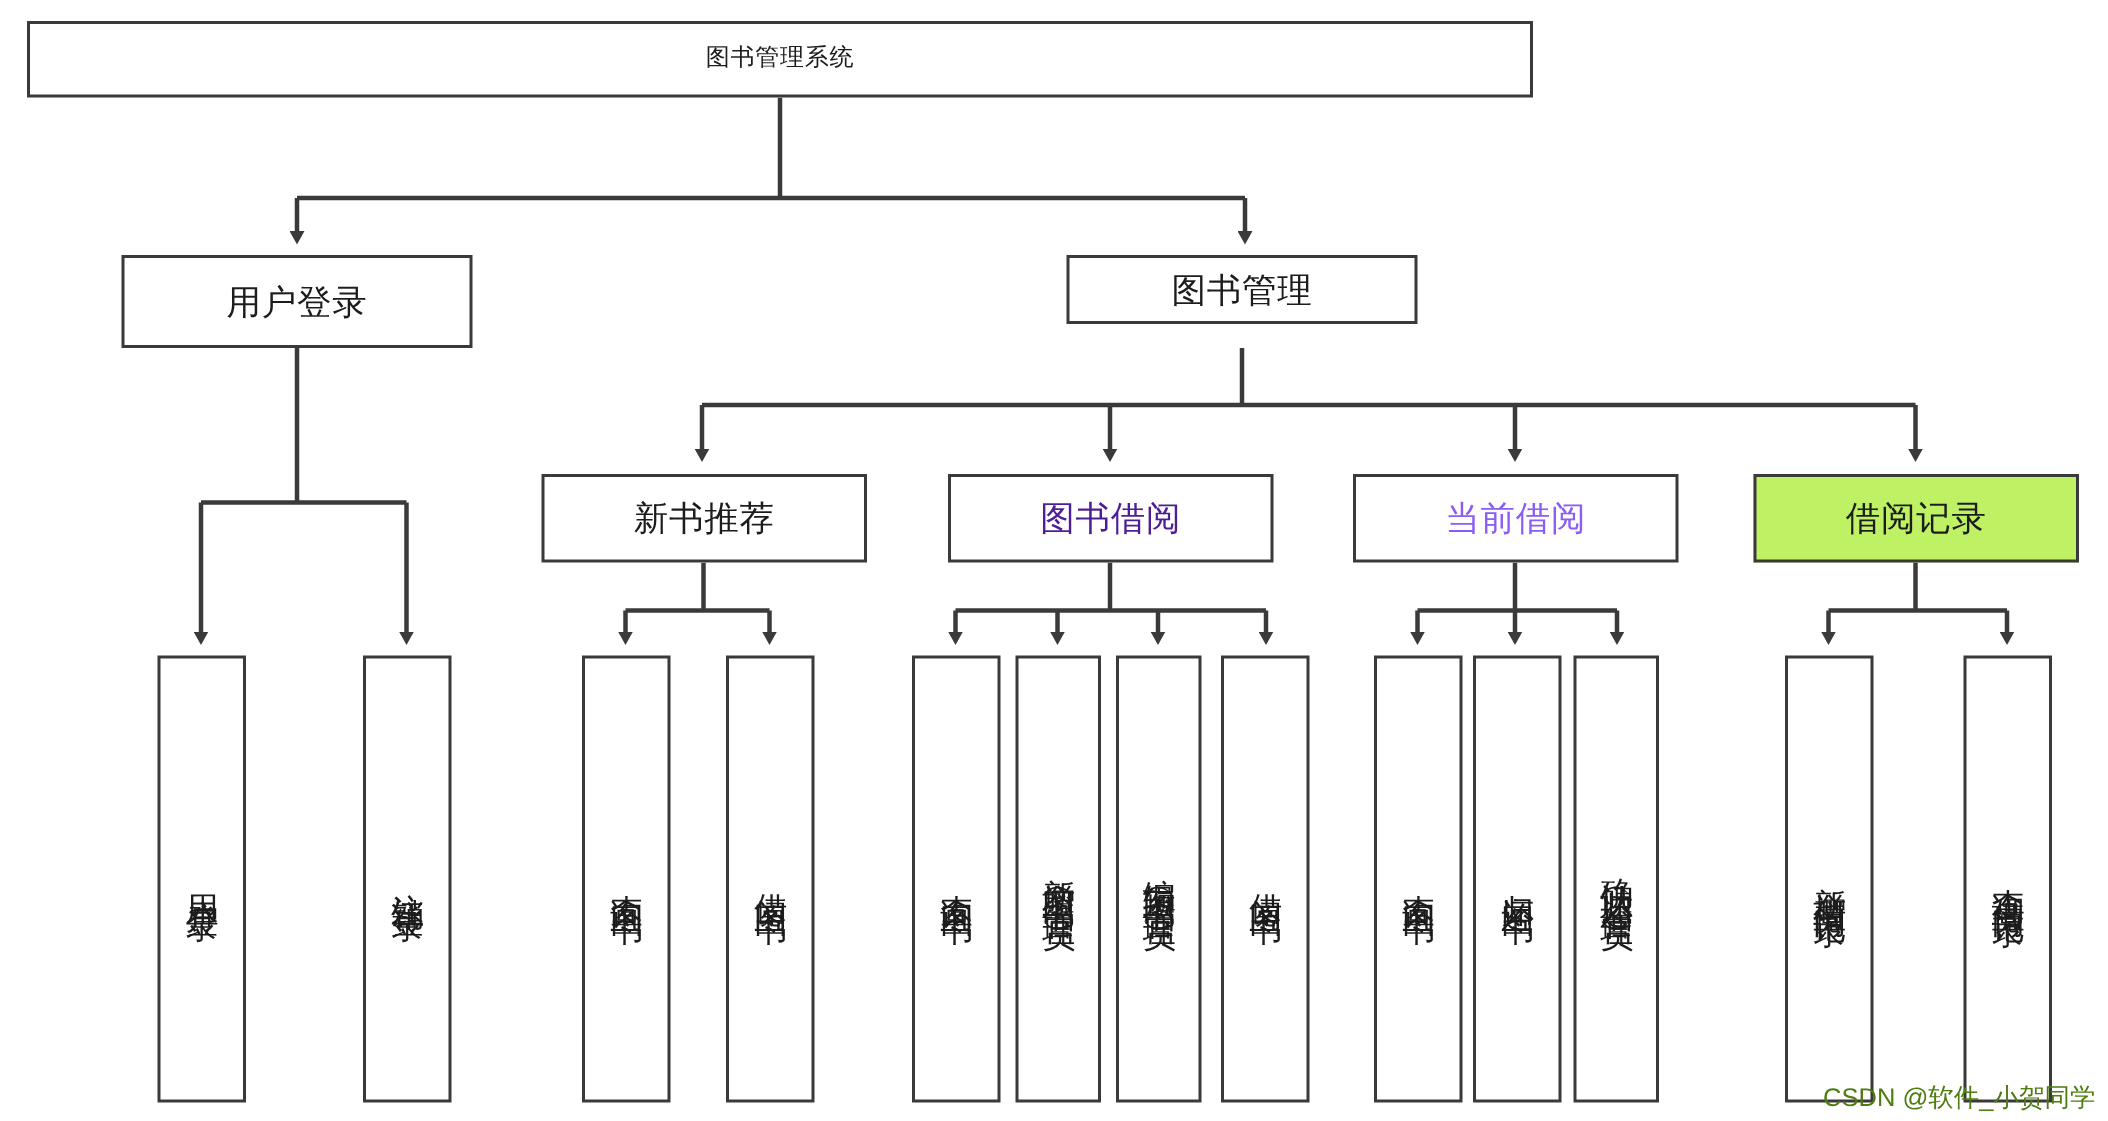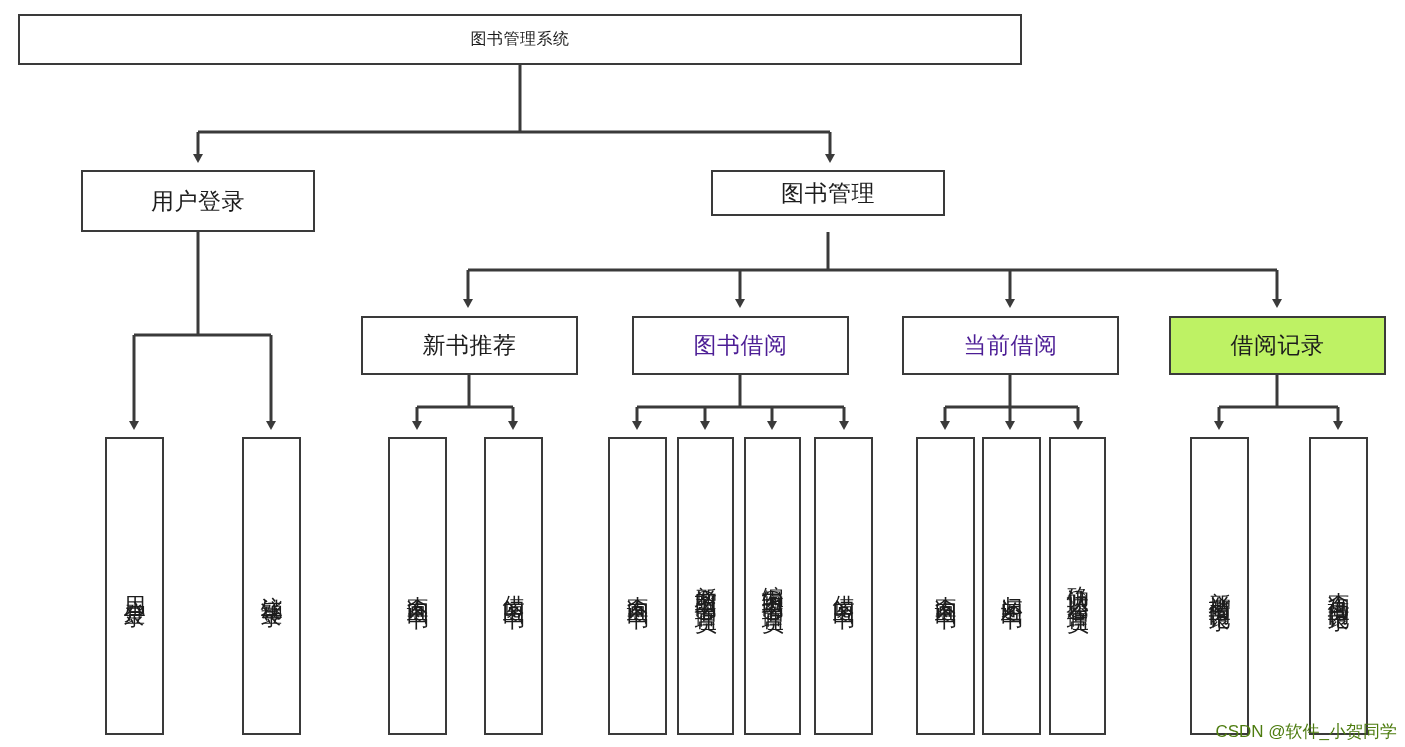--- a/index.html
+++ b/index.html
@@ -138,21 +138,21 @@
     <span class="node-label" style="color: rgb(28, 28, 28);">图书管理</span>
   </div>
 
   <div class="node horiz lv3" style="left: 361px; top: 316px; width: 217px; height: 59px; border-color: rgb(58, 58, 58); background: rgb(255, 255, 255);">
     <span class="node-label" style="color: rgb(28, 28, 28);">新书推荐</span>
   </div>
   <div class="node horiz lv3" style="left: 632px; top: 316px; width: 217px; height: 59px; border-color: rgb(58, 58, 58); background: rgb(255, 255, 255);">
     <span class="node-label" style="color: #4c1d95;">图书借阅</span>
   </div>
   <div class="node horiz lv3" style="left: 902px; top: 316px; width: 217px; height: 59px; border-color: rgb(58, 58, 58); background: rgb(255, 255, 255);">
-    <span class="node-label" style="color: #4c1d95;">当前借阅</span>
+    <span class="node-label" style="color: #8b5cf6;">当前借阅</span>
   </div>
   <div class="node horiz lv3" style="left: 1169px; top: 316px; width: 217px; height: 59px; border-color: rgb(58, 58, 58); background: #bef264; align-items: center;">
     <span class="node-label" style="color: rgb(28, 28, 28);">借阅记录</span>
   </div>
 
   <div class="node vert" style="left: 105px; top: 437px; width: 59px; height: 298px; border-color: rgb(58, 58, 58); background: rgb(255, 255, 255);">
     <span class="node-label" style="color: rgb(28, 28, 28);">用户登录</span>
   </div>
   <div class="node vert" style="left: 242px; top: 437px; width: 59px; height: 298px; border-color: rgb(58, 58, 58); background: rgb(255, 255, 255);">
     <span class="node-label" style="color: rgb(28, 28, 28);">注销登录</span>

